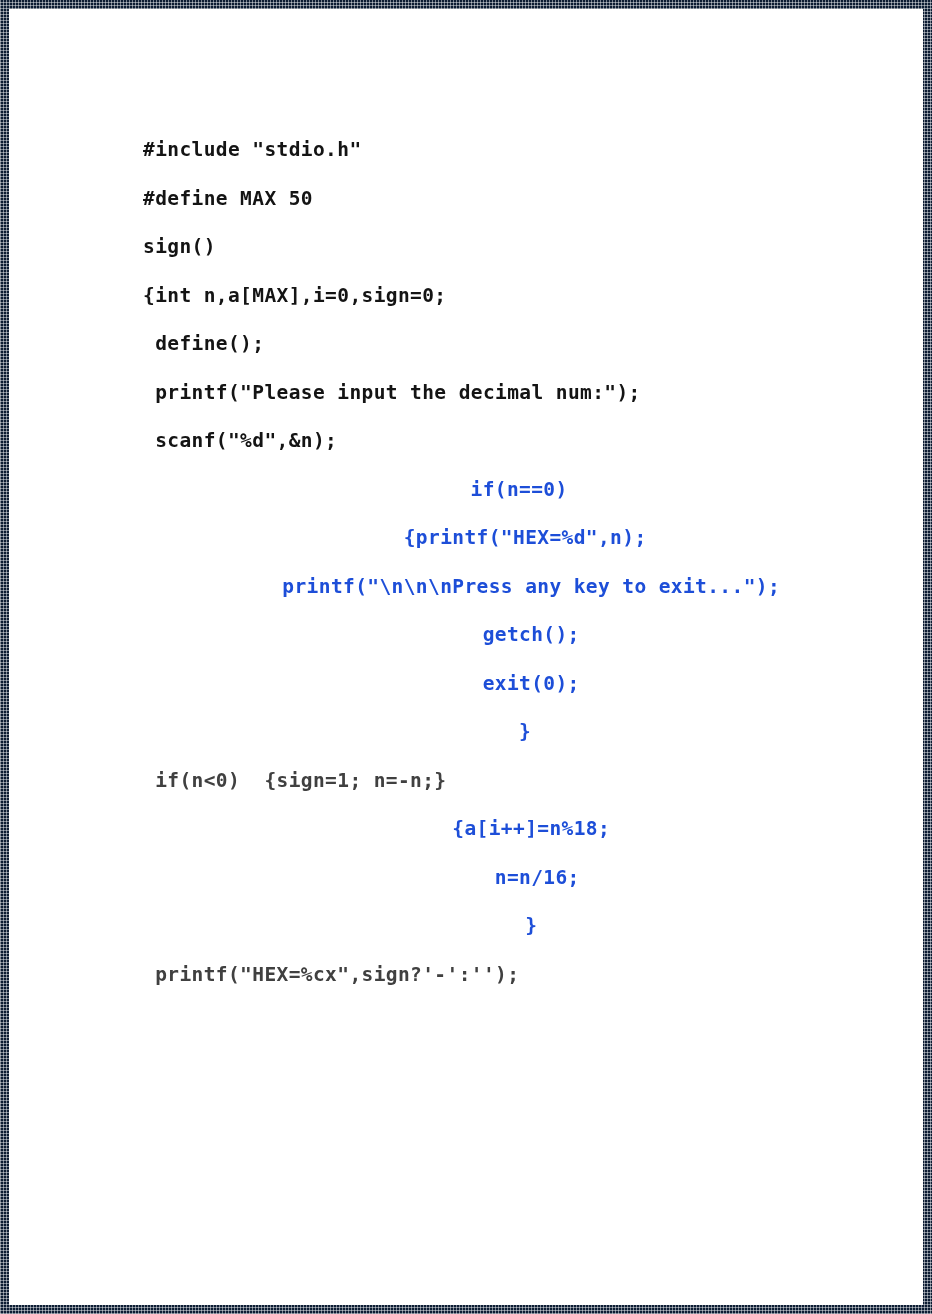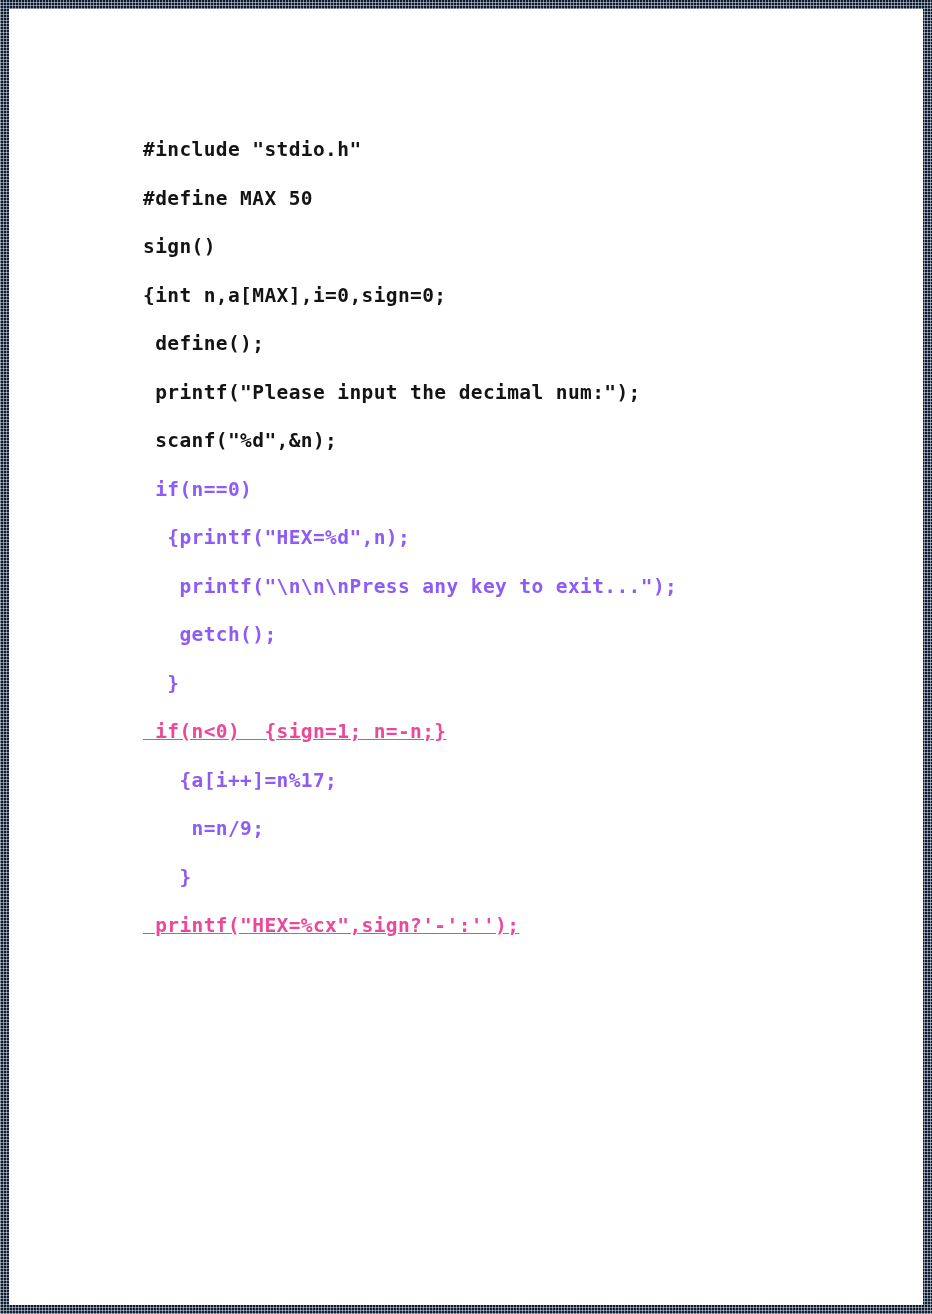--- a/index.html
+++ b/index.html
@@ -79,22 +79,22 @@
     font-family: "DejaVu Sans Mono", "Liberation Mono", monospace;
     font-size: 19.5px;
     font-weight: bold;
     line-height: 48.5px;
     height: 48.5px;
     white-space: pre;
     letter-spacing: 0.4px;
     color: #111111;
   }
   .code-line.c-black { color: #141414; }
-  .code-line.c-blue  { color: #8b5cf6; }
-  .code-line.c-red   { color: #ec4899; text-decoration: underline; }
+  .code-line.c-blue  { color: #1d4ed8; text-align: center; }
+  .code-line.c-red   { color: #404040; }
 </style>
 </head>
 <body>
 
 <div class="page">
 
   <div class="page-border-inner"></div>
   <div class="page-border"></div>
 
   <div class="code-listing">
@@ -102,21 +102,22 @@
       <div class="code-line c-black">#define MAX 50</div>
       <div class="code-line c-black">sign()</div>
       <div class="code-line c-black">{int n,a[MAX],i=0,sign=0;</div>
       <div class="code-line c-black"> define();</div>
       <div class="code-line c-black"> printf("Please input the decimal num:");</div>
       <div class="code-line c-black"> scanf("%d",&amp;n);</div>
       <div class="code-line c-blue"> if(n==0)</div>
       <div class="code-line c-blue">  {printf("HEX=%d",n);</div>
       <div class="code-line c-blue">   printf("\n\n\nPress any key to exit...");</div>
       <div class="code-line c-blue">   getch();</div>
+      <div class="code-line c-blue">   exit(0);</div>
       <div class="code-line c-blue">  }</div>
       <div class="code-line c-red"> if(n&lt;0)  {sign=1; n=-n;}</div>
-      <div class="code-line c-blue">   {a[i++]=n%17;</div>
-      <div class="code-line c-blue">    n=n/9;</div>
+      <div class="code-line c-blue">   {a[i++]=n%18;</div>
+      <div class="code-line c-blue">    n=n/16;</div>
       <div class="code-line c-blue">   }</div>
       <div class="code-line c-red"> printf("HEX=%cx",sign?'-':'');</div>
     </div>
 
 </div>
 
 </body></html>

